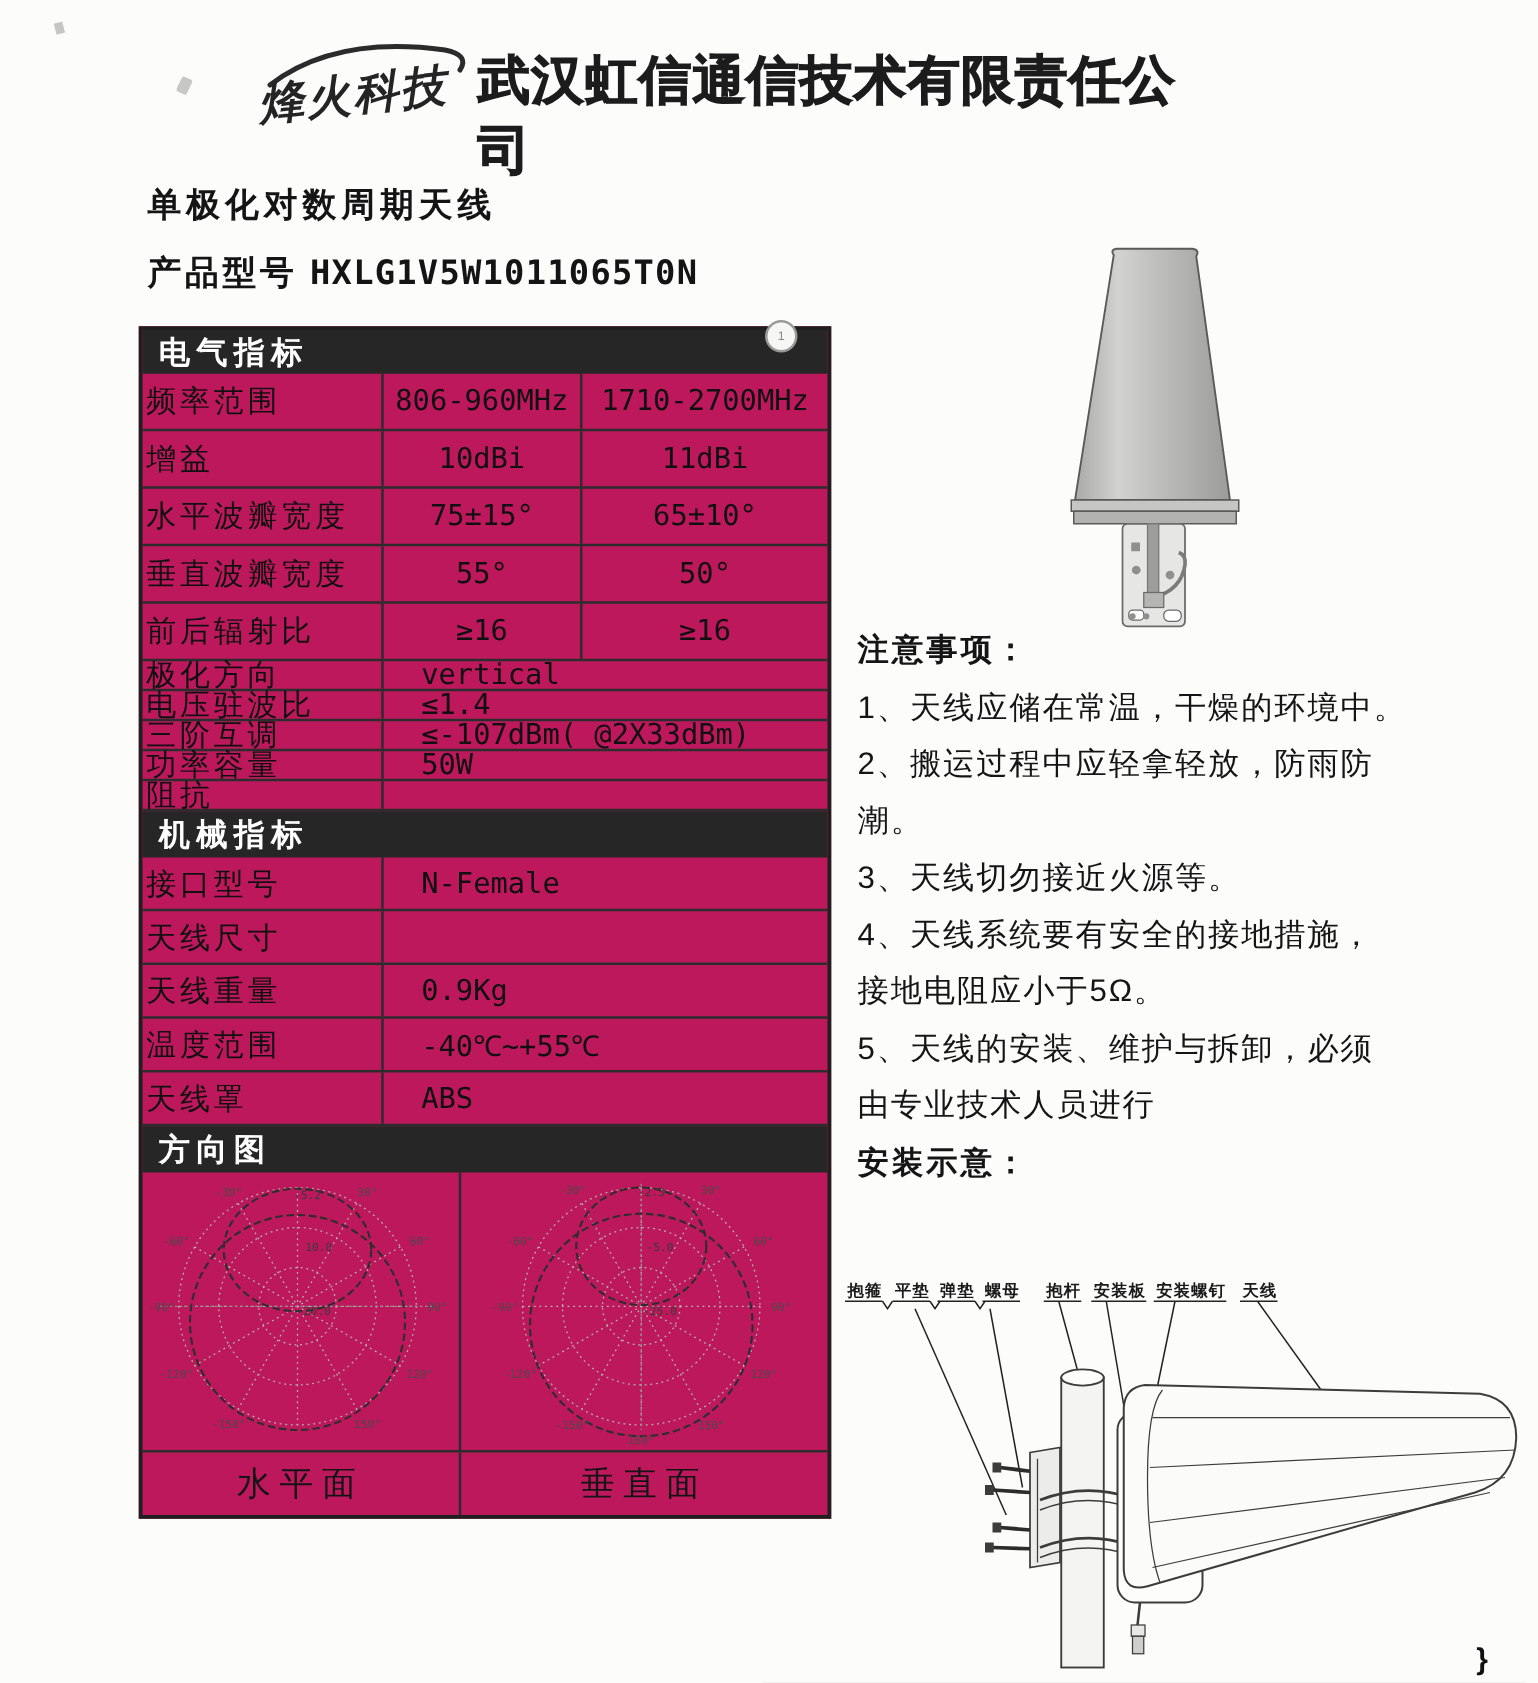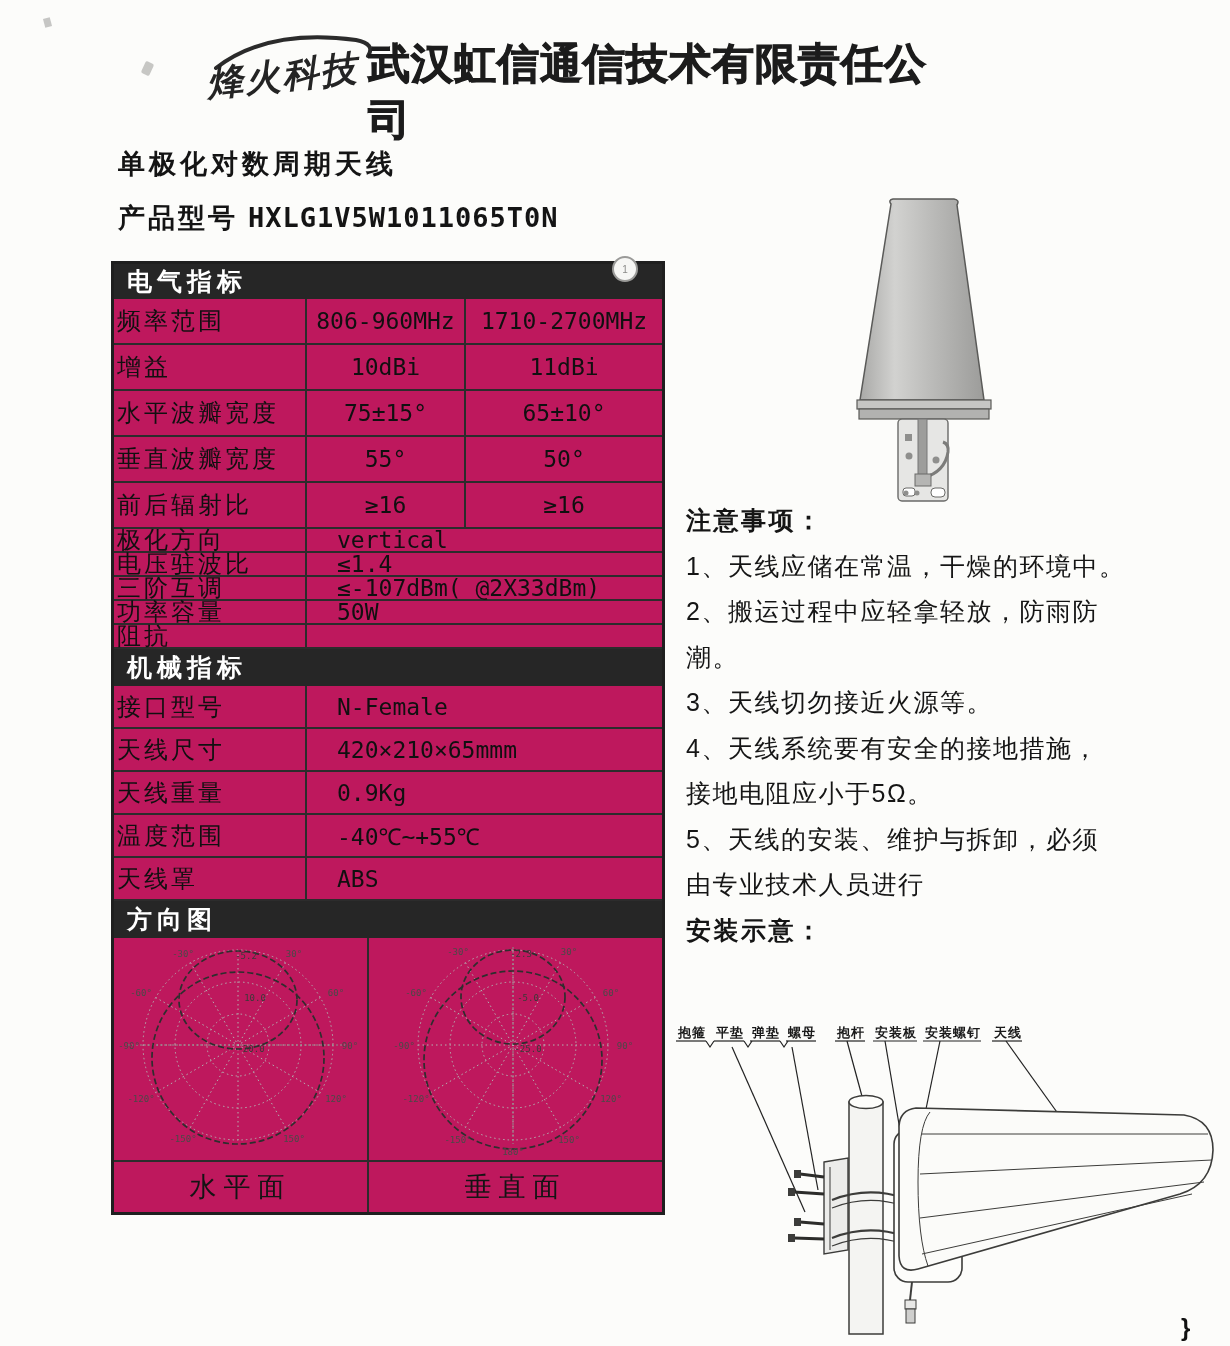--- a/index.html
+++ b/index.html
@@ -4,21 +4,21 @@
 <style>
   html,body{margin:0;padding:0;background:#e8e8e6;}
   .page{
     position:relative;width:1230px;height:1346px;margin:0 auto;
     background:#fcfcfa;overflow:hidden;
     font-family:"Liberation Sans",sans-serif;color:#141414;
   }
   
   .logo{position:absolute;left:198px;top:26px;width:185px;height:92px;}
   .company{
-    position:absolute;left:368px;top:36px;width:580px;
+    position:absolute;left:382px;top:36px;width:580px;
     font-size:42px;font-weight:900;letter-spacing:1px;color:#1c1c1c;
     -webkit-text-stroke:1px #1c1c1c;
   }
   
   .title1{position:absolute;left:118px;top:146px;font-size:27px;font-weight:700;letter-spacing:4px;}
   .title2{position:absolute;left:118px;top:200px;font-size:27px;font-weight:700;letter-spacing:3px;}
   .title2 .model{font-family:"DejaVu Sans Mono",monospace;letter-spacing:1px;margin-left:10px;}
   
   .spec{position:absolute;left:111px;top:261px;width:548px;border:3px solid #1f1f1f;background:#be185d;}
   .secbar{height:35px;background:#262626;color:#fff;display:flex;align-items:center;
@@ -158,23 +158,20 @@
     <div class="secbar t2">机械指标</div>
 
     <div class="row r43">
       <div class="cell lab">接口型号</div>
       <div class="cell vm">
           <span class="val">N-Female</span>
         </div>
     </div>
     <div class="row r43">
       <div class="cell lab">天线尺寸</div>
-      <div class="cell vm">
-          <span class="val">420×210×65mmm</span>
-        </div>
     </div>
     <div class="row r43">
       <div class="cell lab">天线重量</div>
       <div class="cell vm">
           <span class="val">0.9Kg</span>
         </div>
     </div>
     <div class="row r43">
       <div class="cell lab">温度范围</div>
       <div class="cell vm">

